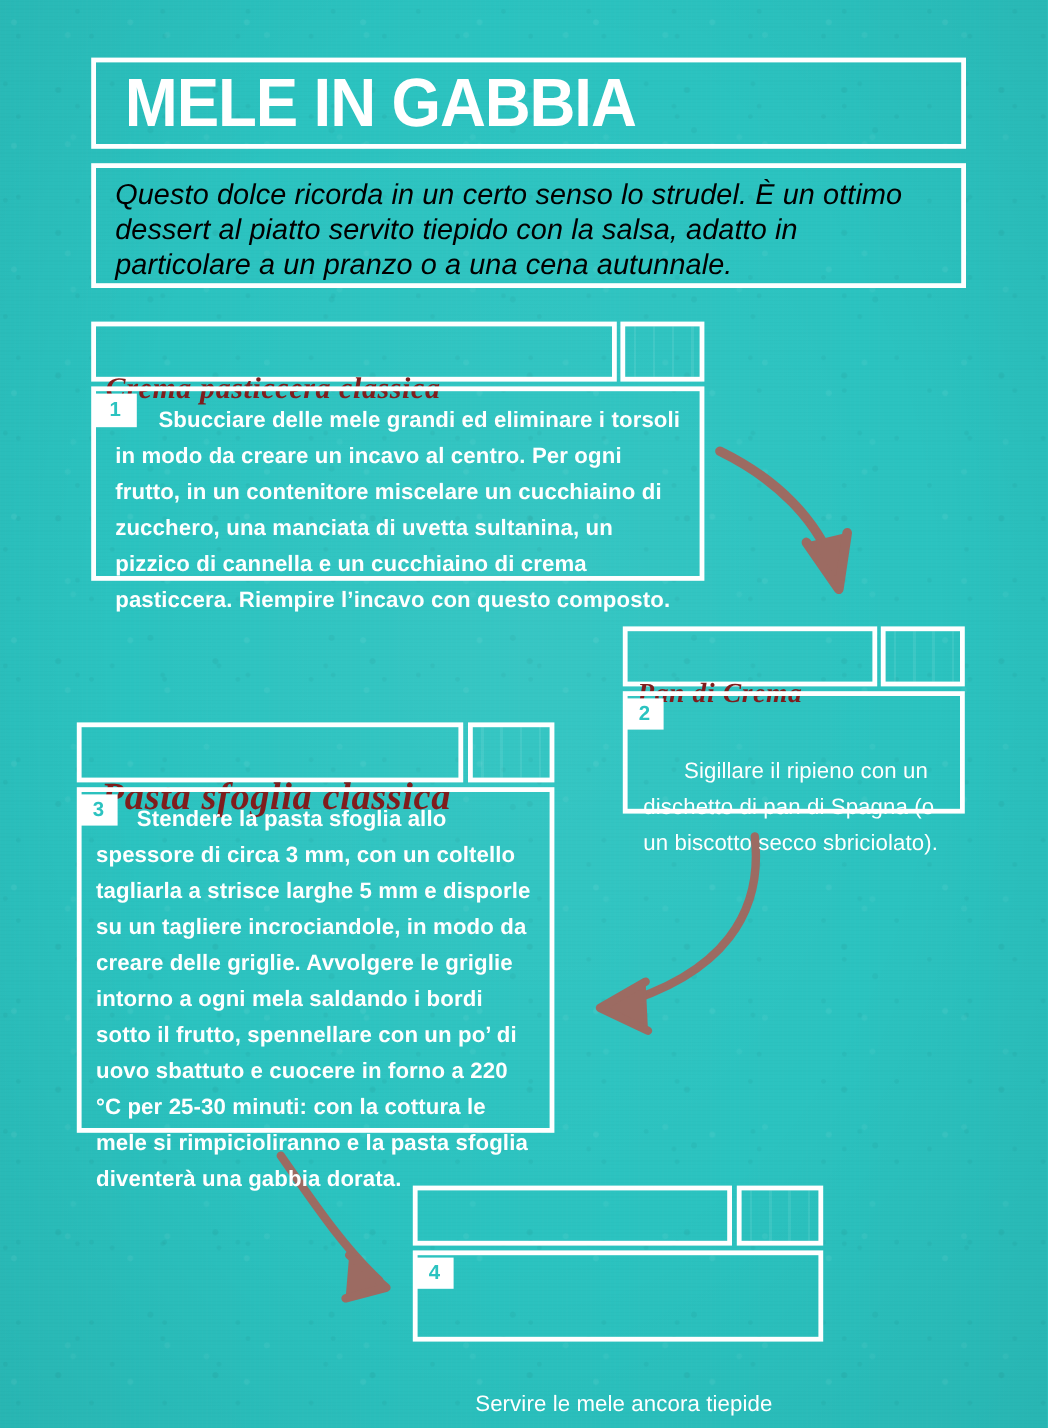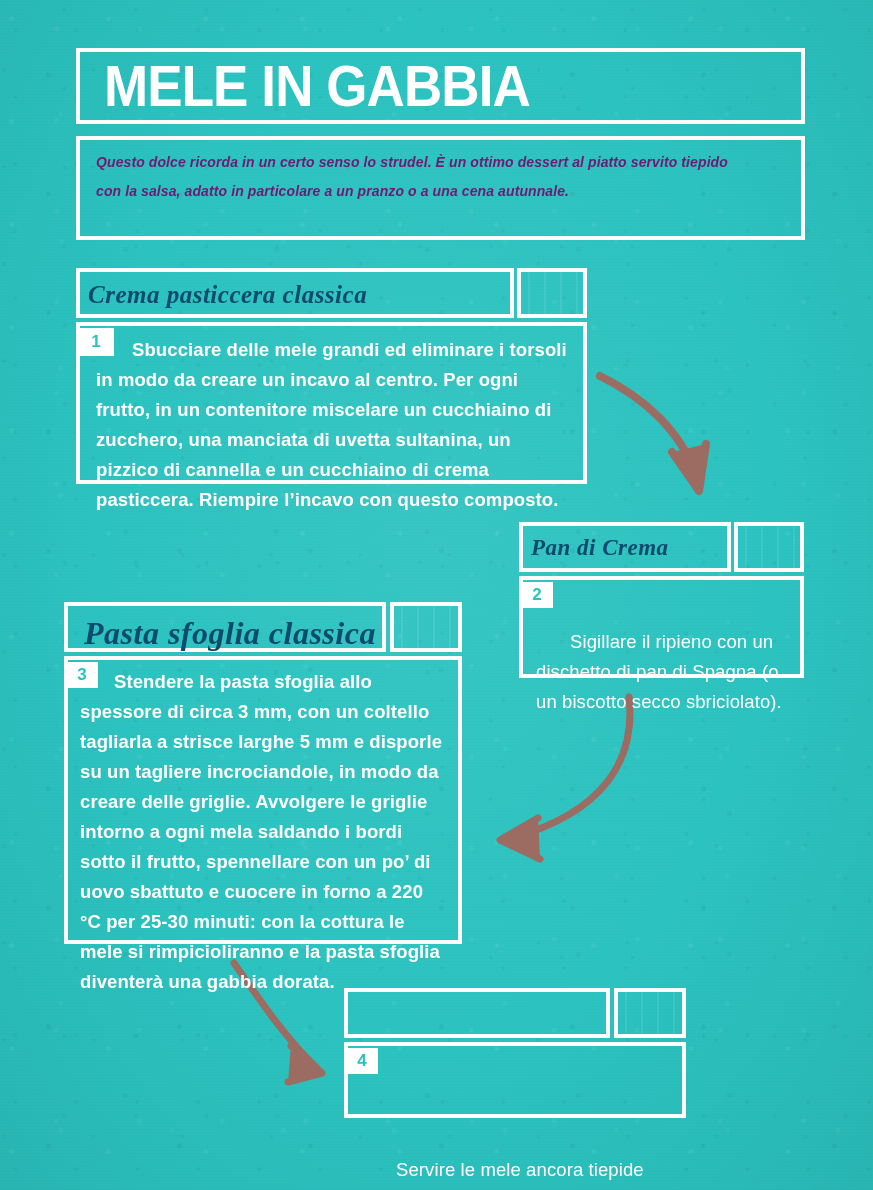--- a/index.html
+++ b/index.html
@@ -51,32 +51,32 @@
     color:#fff;line-height:68px;
     font-family:"Liberation Sans", sans-serif;
     transform:scaleX(.93);transform-origin:left center;
     white-space:nowrap;
   }
 
   
   #intro-box{left:76px;top:136px;width:729px;height:104px;}
   #intro-text{
     position:absolute;left:96px;top:148px;width:660px;
-    font-style:italic;font-size:14px;line-height:29px;color:#701a75;
+    font-style:italic;font-size:24px;line-height:29px;color:#000000;
     letter-spacing:.1px;
-    font-weight:bold;
   }
 
   
   .hdr-box{ }
   .hdr-text{
-    position:absolute;color:#0c4a6e;white-space:nowrap;
+    position:absolute;color:#7f1d1d;white-space:nowrap;
     font-style:italic;font-weight:700;
     font-family:"Liberation Serif", serif;
     letter-spacing:.5px;
+    margin-top:30px;
   }
   .tag-box{ }
   .tag-streaks{
     position:absolute;inset:0;
     background:repeating-linear-gradient(90deg,
       rgba(255,255,255,0) 0 7px,
       rgba(255,255,255,.10) 7px 9px,
       rgba(255,255,255,0) 9px 16px);
     opacity:.8;
   }

